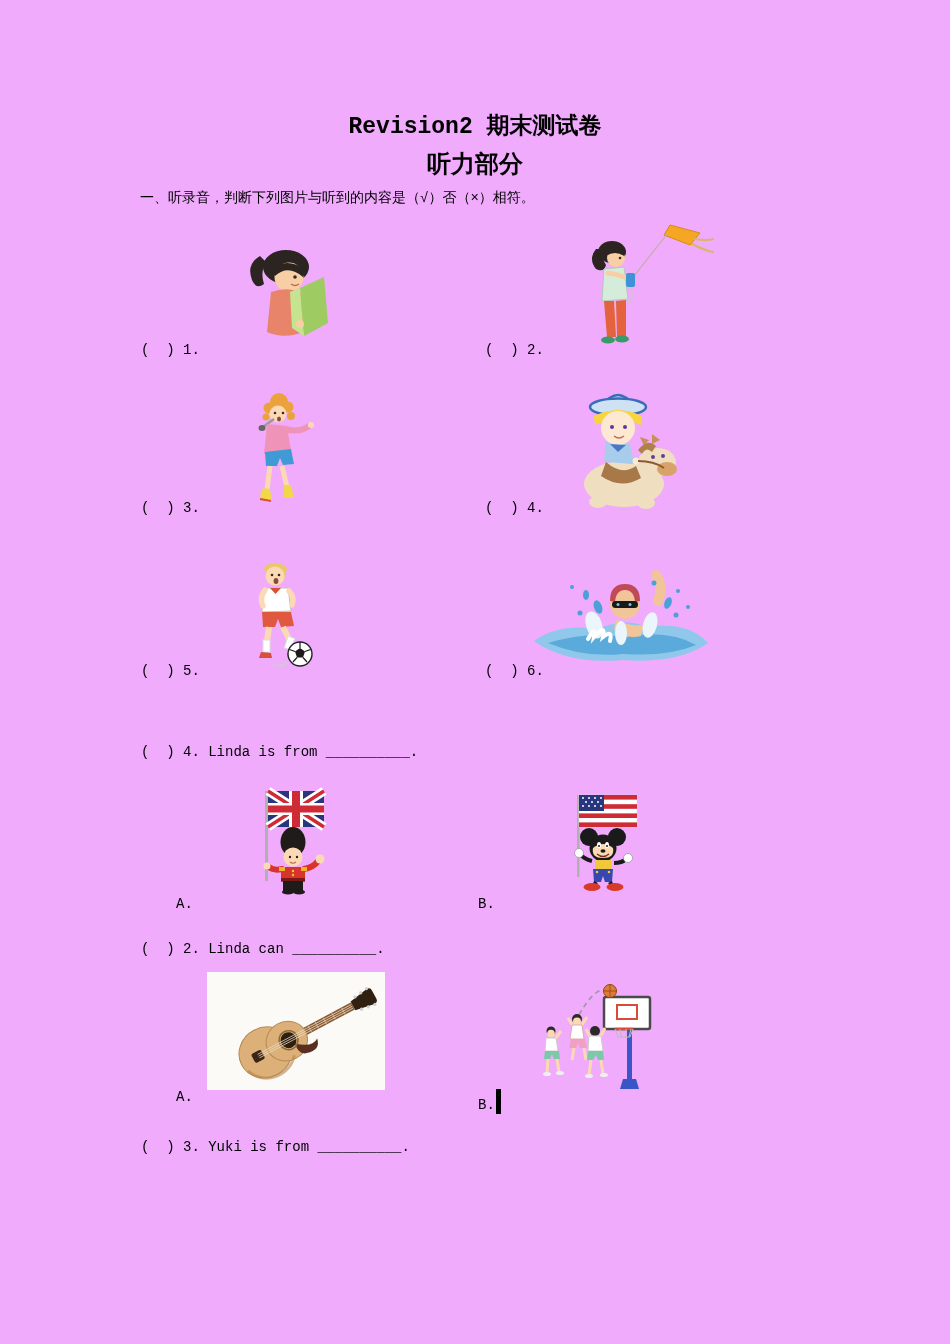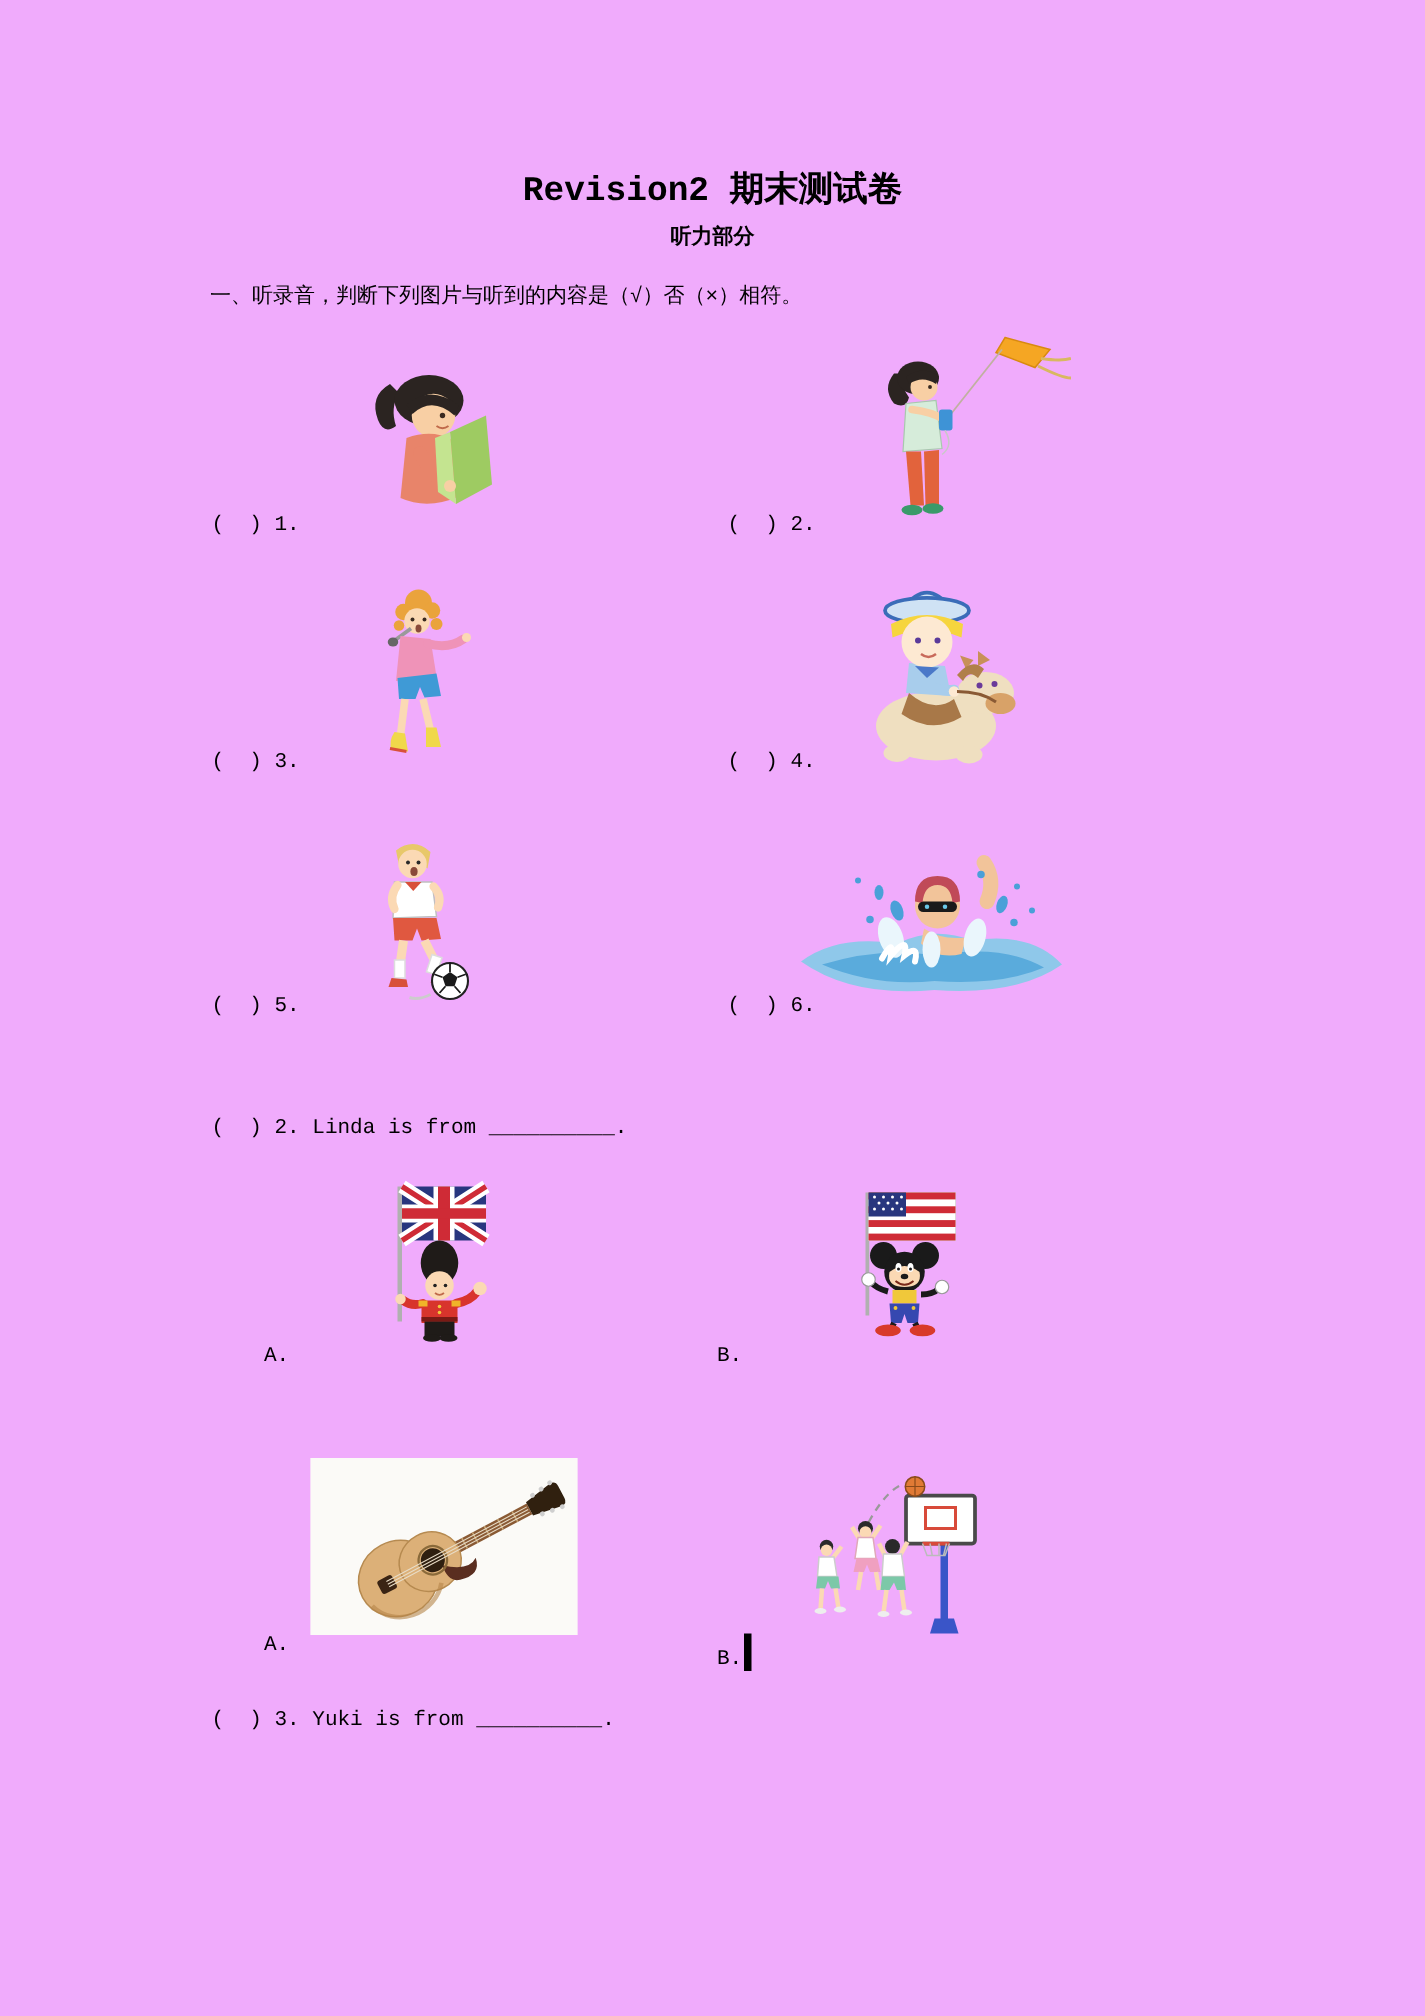--- a/index.html
+++ b/index.html
@@ -4,21 +4,21 @@
 <style>
   * { margin:0; padding:0; box-sizing:border-box; }
   html,body { background:#ffffff; }
   .page {
     position:relative; width:950px; height:1344px; background:#f0abfc;
     font-family:Liberation Mono, monospace; color:#000; overflow:hidden;
   }
   .t { position:absolute; font-size:14px; line-height:1.25; white-space:pre; }
   .center { left:0; width:100%; text-align:center; }
   .title { font-size:23px; font-weight:bold; }
-  .subtitle { font-size:14px; font-weight:bold; }
+  .subtitle { font-size:24px; font-weight:bold; }
   .fig { position:absolute; }
   .fig svg { display:block; width:100%; height:100%; }
   .guitar-box { background:#fbfaf7; }
   .caret { display:inline-block; width:5px; height:25px; background:#000;
            vertical-align:-5px; margin-left:1px; }
 </style>
 </head>
 <body>
 
 <div class="page">
@@ -172,21 +172,21 @@
         <circle cx="44" cy="20" r="2"></circle>
           <circle cx="126" cy="16" r="2.5"></circle>
           <circle cx="150" cy="24" r="2"></circle>
       </g>
       <path d="M60,72 q8,-14 6,-2 q12,-14 9,0 q10,-8 7,4" stroke="#ffffff" stroke-width="4" fill="none" stroke-linecap="round"></path>
     </svg>
   </div>
   <div class="t" style="left:141px; top:663px">(  ) 5.</div>
   <div class="t" style="left:485px; top:663px">(  ) 6.</div>
 
-  <div class="t" style="left:141px; top:744px">(  ) 2. Linda is from __________.</div>
+  <div class="t" style="left:141px; top:744px">(  ) 4. Linda is from __________.</div>
 
   <div class="fig" style="left:246px; top:785px; width:90px; height:110px">
     <svg viewBox="0 0 90 110">
       <rect x="19" y="6" width="3" height="90" fill="#b0b0b0"></rect>
       <rect x="22" y="6" width="56" height="36" fill="#28367e"></rect>
       <path d="M22,6 L78,42 M78,6 L22,42" stroke="#ffffff" stroke-width="9"></path>
       <path d="M22,6 L78,42 M78,6 L22,42" stroke="#cf2b36" stroke-width="3.5"></path>
       <path d="M50,6 V42" stroke="#ffffff" stroke-width="14"></path>
       <path d="M22,24 H78" stroke="#ffffff" stroke-width="12"></path>
       <path d="M50,6 V42" stroke="#cf2b36" stroke-width="8"></path>
@@ -254,20 +254,21 @@
       <circle cx="45" cy="85" r="1.3" fill="#f0c83a"></circle>
         <circle cx="57" cy="85" r="1.3" fill="#f0c83a"></circle>
       <path d="M44,95 l-2,4 M58,95 l2,4" stroke="#1a1a1a" stroke-width="4"></path>
       <ellipse cx="40" cy="100" rx="8.5" ry="4" fill="#d83a2a"></ellipse>
         <ellipse cx="63" cy="100" rx="8.5" ry="4" fill="#d83a2a"></ellipse>
     </svg>
   </div>
   <div class="t" style="left:176px; top:896px">A.</div>
   <div class="t" style="left:478px; top:896px">B.</div>
 
+  <div class="t" style="left:141px; top:941px">(  ) 2. Linda can __________.</div>
 
   <div class="fig guitar-box" style="left:207px; top:972px; width:178px; height:118px">
     <svg viewBox="0 0 178 118">
       <rect x="0" y="0" width="178" height="118" fill="#fbfaf7"></rect>
       <g transform="translate(48,86) rotate(-28)">
         <rect x="55" y="-4" width="56" height="8" fill="#8a5a34"></rect>
         <g stroke="#c8a878" stroke-width="1">
           <line x1="62" y1="-4" x2="62" y2="4"></line>
             <line x1="70" y1="-4" x2="70" y2="4"></line>
           <line x1="79" y1="-4" x2="79" y2="4"></line>

